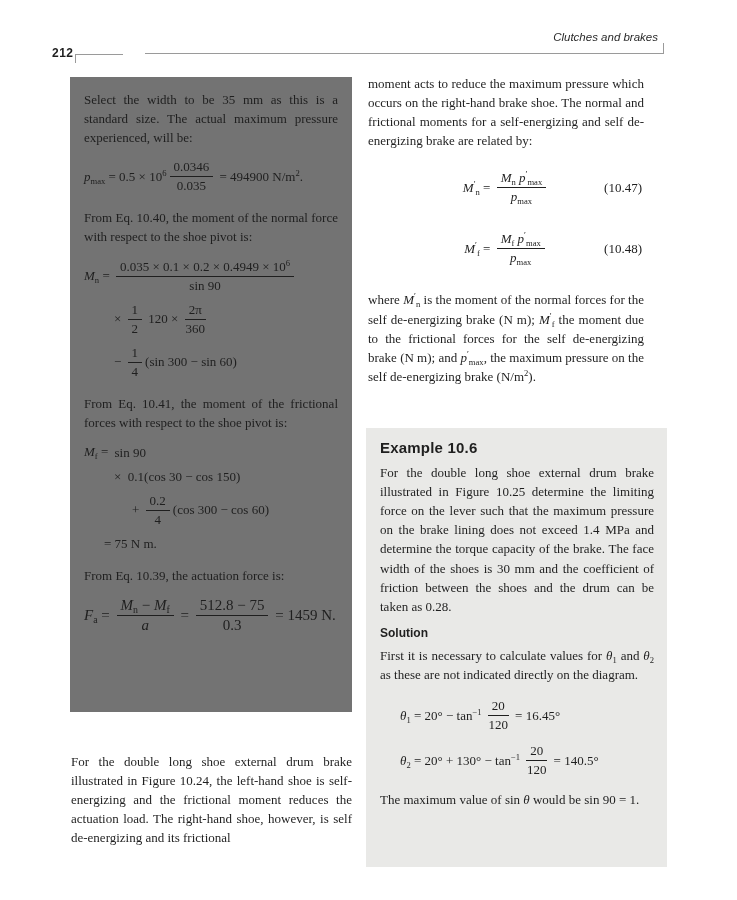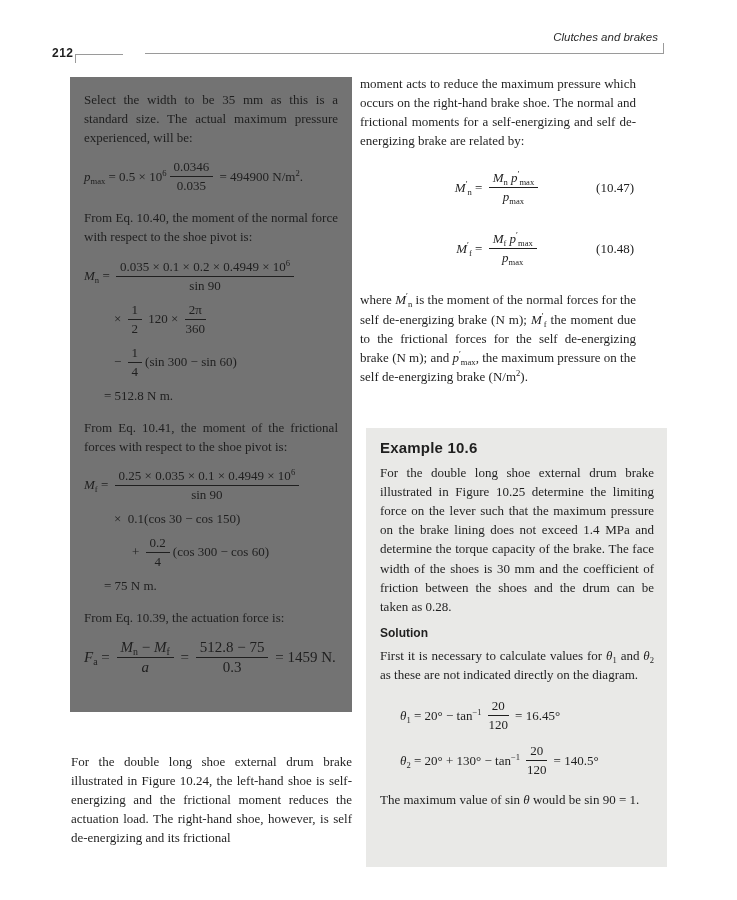--- a/index.html
+++ b/index.html
@@ -11,21 +11,21 @@
   #running-header{position:absolute;top:31px;left:380px;width:278px;text-align:right;
                   font-family:"Liberation Sans",sans-serif;font-style:italic;font-size:11.5px;color:#2a2a2a;}
   #rule-short{position:absolute;left:75px;top:54px;width:47px;height:8px;
               border-top:1.5px solid #9a9a9a;border-left:1.5px solid #9a9a9a;}
   #rule-long{position:absolute;left:145px;top:43px;width:518px;height:10px;
              border-bottom:1.5px solid #9a9a9a;border-right:1.5px solid #9a9a9a;}
   
   #left-box{position:absolute;left:70px;top:77px;width:282px;height:635px;
             background:#737373;box-sizing:border-box;padding:13px 14px 8px 14px;}
   #left-footer{position:absolute;left:71px;top:752px;width:281px;}
-  #right-col{position:absolute;left:360px;top:74px;width:276px;}
+  #right-col{position:absolute;left:368px;top:74px;width:276px;}
   #example-box{position:absolute;left:366px;top:428px;width:301px;height:439px;
                background:#e9e9e7;box-sizing:border-box;padding:11px 13px 8px 14px;}
   
   p.body{font-size:13px;line-height:1.47;text-align:justify;margin:0 0 10px 0;}
   p.last{margin-bottom:0;}
   .hd-example{font-family:"Liberation Sans",sans-serif;font-weight:bold;font-size:15px;
               margin:0 0 7px 0;letter-spacing:0.2px;}
   .hd-solution{font-family:"Liberation Sans",sans-serif;font-weight:bold;font-size:12px;
                margin:10px 0 6px 0;}
   
@@ -90,30 +90,26 @@
           </span>
         </div>
         <div class="eq-row ind1">
           <span class="eseg"><span>− </span></span>
           <span class="frac">
             <span class="fnum"><span>1</span></span>
             <span class="fden"><span>4</span></span>
           </span>
           <span class="eseg"><span>(sin 300 − sin 60)</span></span>
         </div>
-        <div class="eq-row ind2">
-          <span class="eseg"><span>= 512.8 N m.</span></span>
-        </div>
       </div>
     <p class="body">From Eq. 10.41, the moment of the frictional forces with respect to the shoe pivot is:</p>
     <div class="eq">
         <div class="eq-row">
           <span class="eseg"><span class="it">M</span><sub>f</sub><span> = </span></span>
           <span class="frac">
-            <span class="fnum"><span>0.25 × 0.035 × 0.1 × 0.4949 × 10</span><sup>6</sup></span>
             <span class="fden"><span>sin 90</span></span>
           </span>
         </div>
         <div class="eq-row ind1">
           <span class="eseg"><span>×  0.1(cos 30 − cos 150)</span></span>
         </div>
         <div class="eq-row ind3">
           <span class="eseg"><span>+ </span></span>
           <span class="frac">
             <span class="fnum"><span>0.2</span></span>

